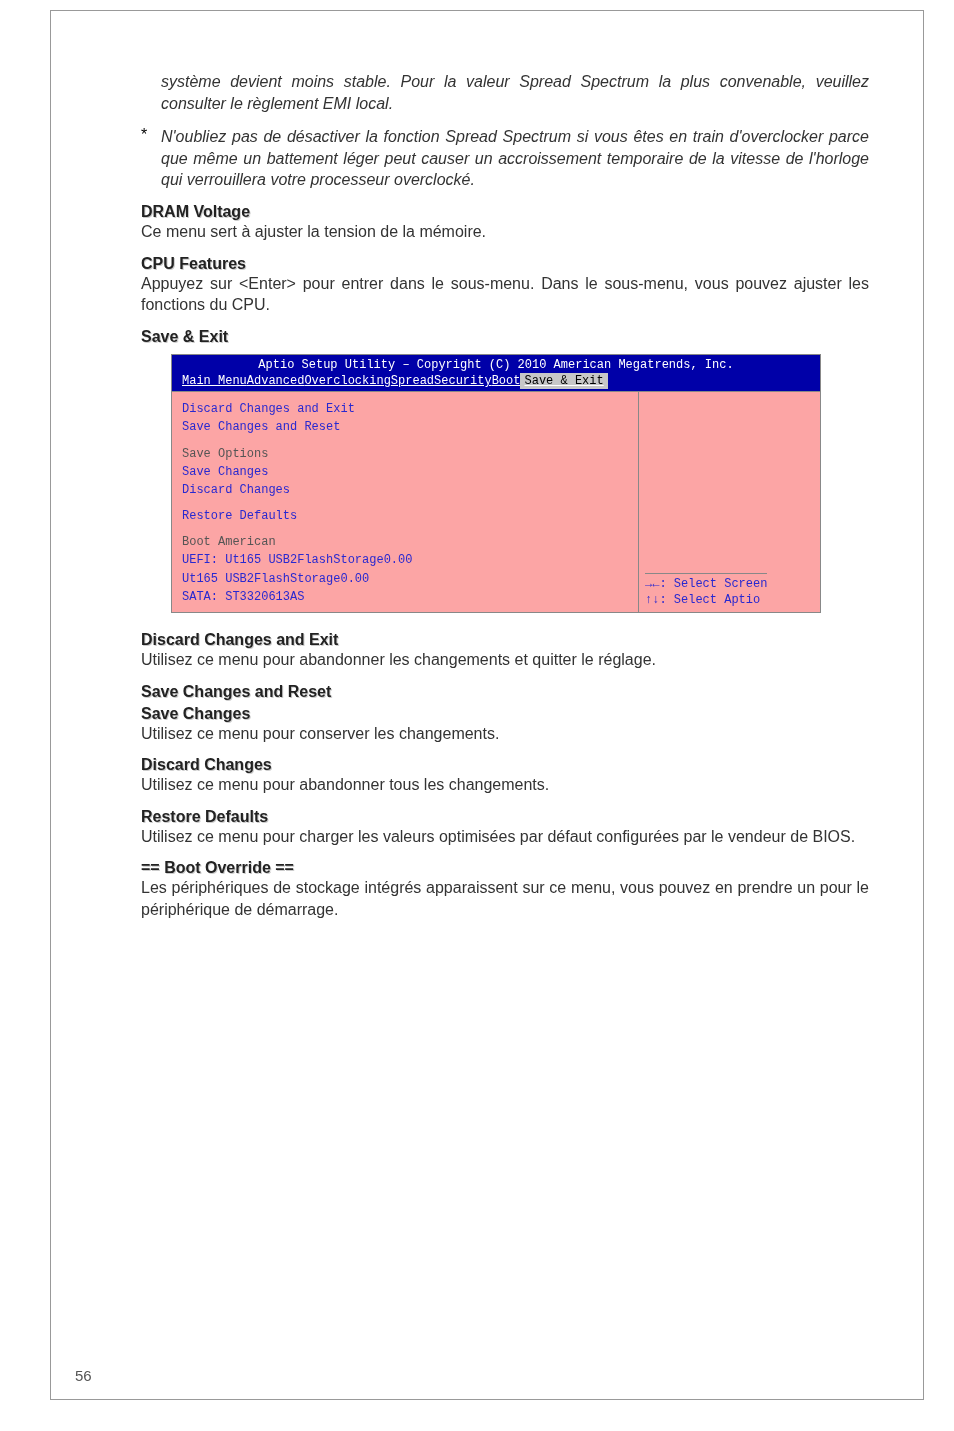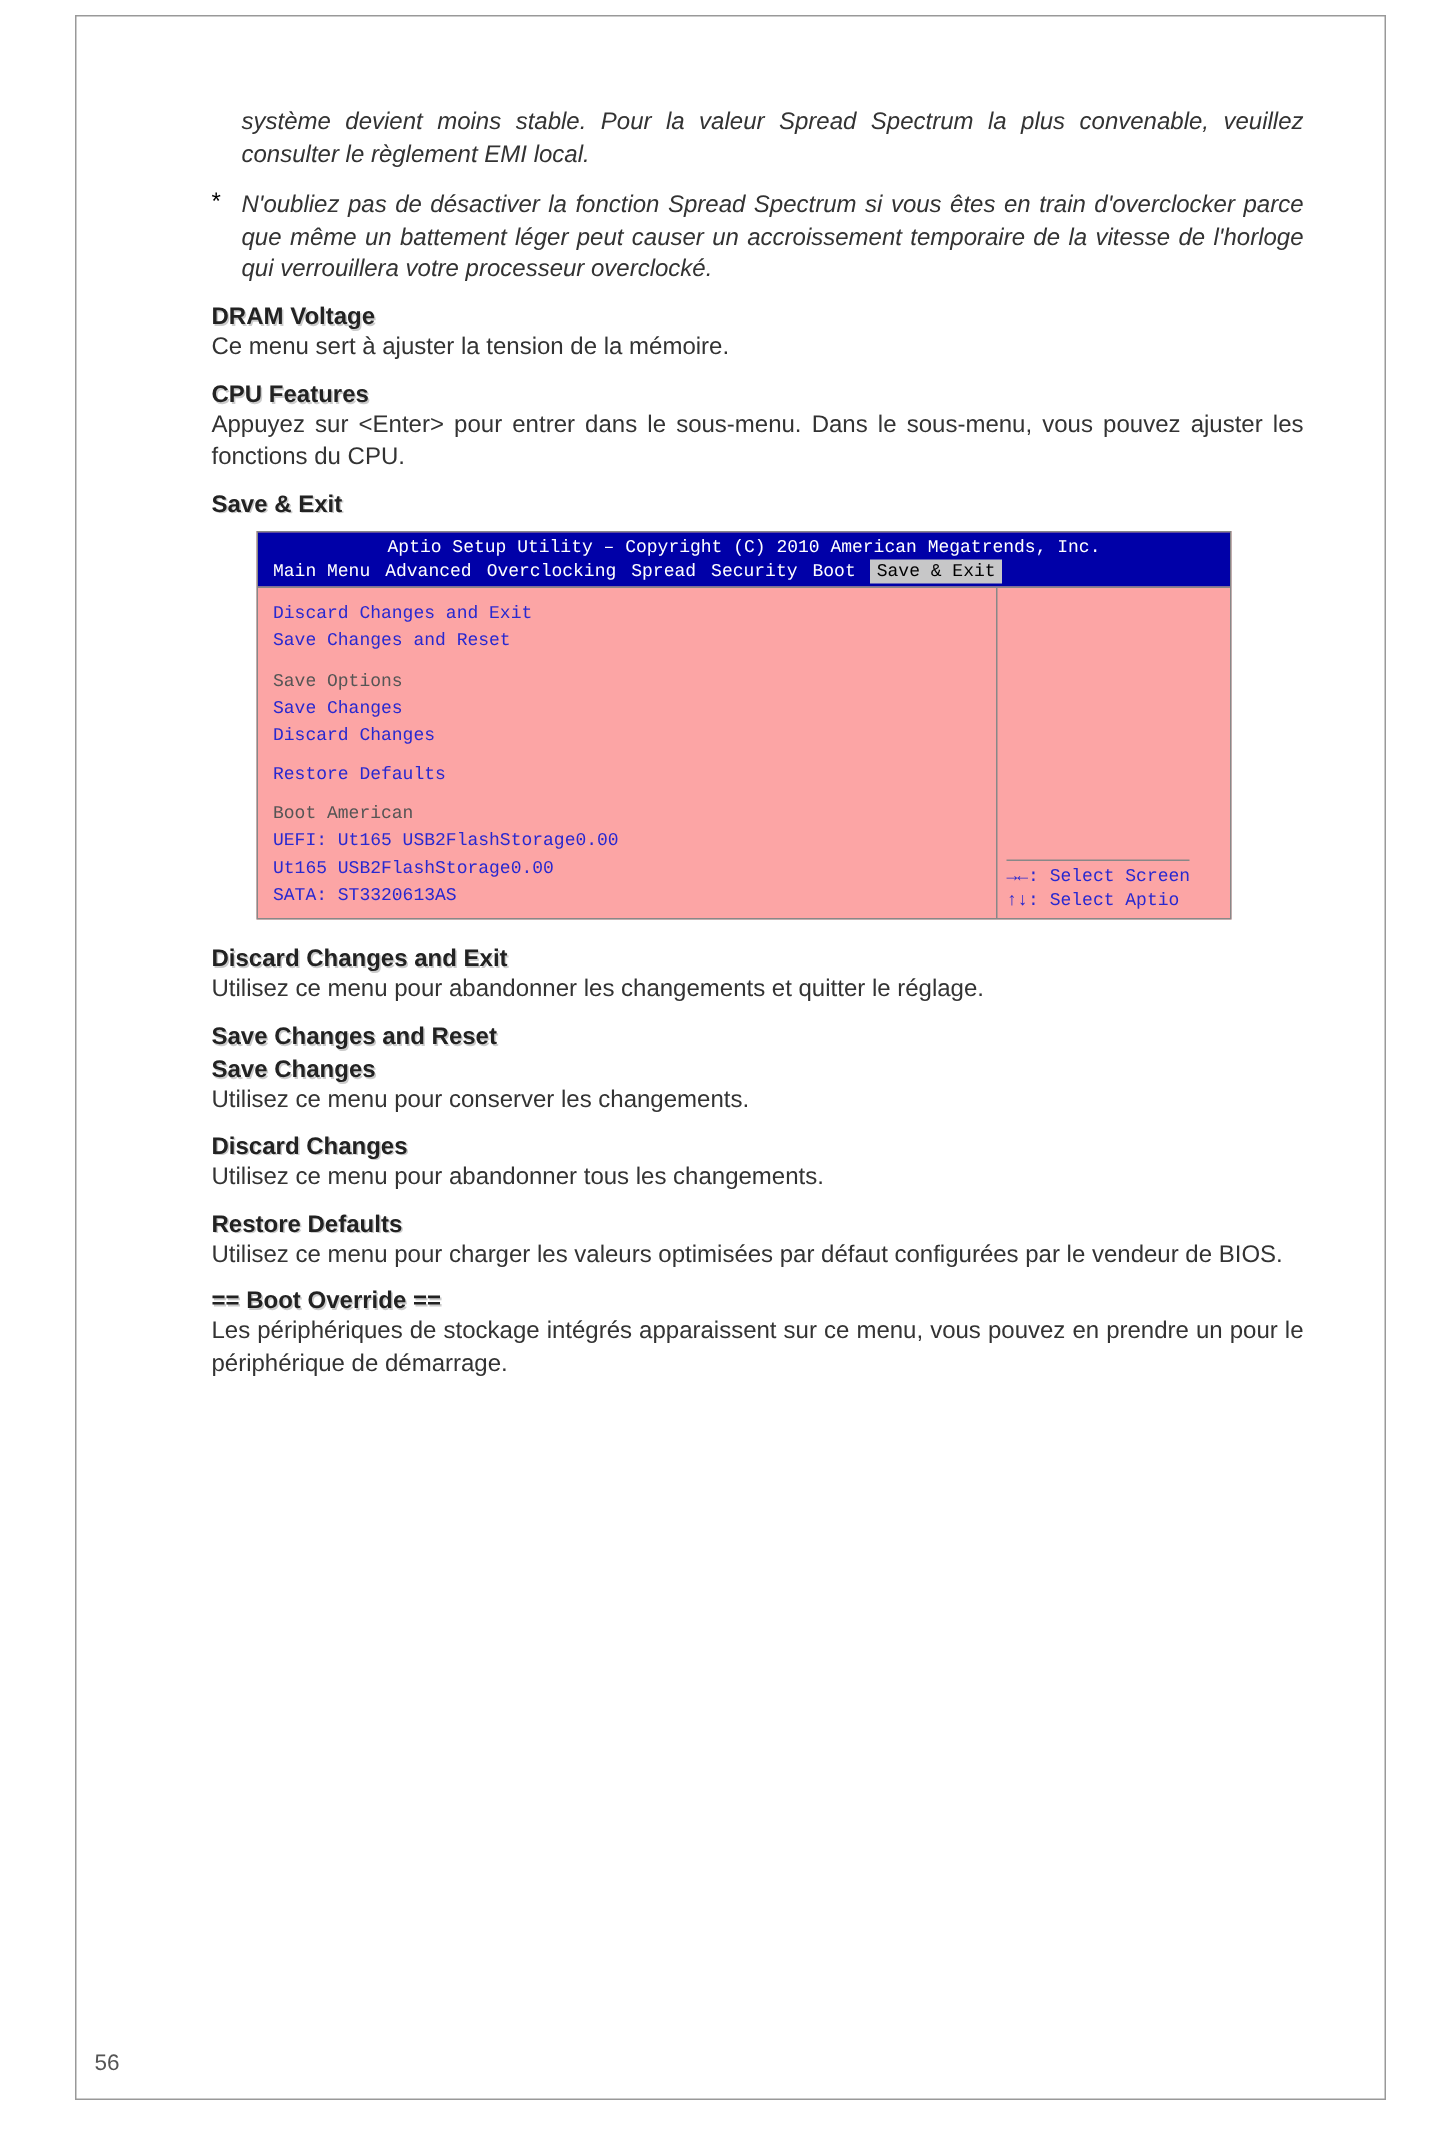--- a/index.html
+++ b/index.html
@@ -55,57 +55,57 @@
     line-height: 1.35;
   }
   .bios-header {
     background: #0000a8;
     color: #fff;
     padding: 2px 6px;
   }
   .bios-header-top { text-align: center; }
   .bios-tabs {
     display: flex;
-    gap: 10px;
     padding: 0 4px;
+    text-decoration: underline;
   }
   .bios-tabs span { white-space: pre; }
   .bios-tab-active {
     background: #c7c7c8;
     color: #000;
     padding: 0 4px;
   }
   .bios-body {
     display: flex;
     border-top: 1px solid #888;
   }
   .bios-left {
     flex: 1;
     padding: 8px 10px 6px 10px;
   }
   .bios-right {
-    width: 156px;
+    width: 182px;
     border-left: 1px solid #888;
     padding: 8px 6px 6px 6px;
     position: relative;
   }
   .bios-item-blue { color: #2828d0; padding: 1px 0; white-space: pre; }
   .bios-item-gray { color: #555; padding: 1px 0; white-space: pre; }
   .bios-group { margin-bottom: 8px; }
   .bios-help {
     position: absolute;
     bottom: 4px;
     left: 6px;
     color: #2828d0;
   }
   .bios-help-line { white-space: pre; border-top: 1px solid #888; padding-top:2px; margin-top:2px;}
   .page-num {
     position: absolute;
     bottom: 15px;
-    left: 12px;
+    left: 24px;
     color: #555;
     font-size: 15px;
   }
 </style>
 </head>
 <body>
 
 <div class="page">
   <div class="content">
 

